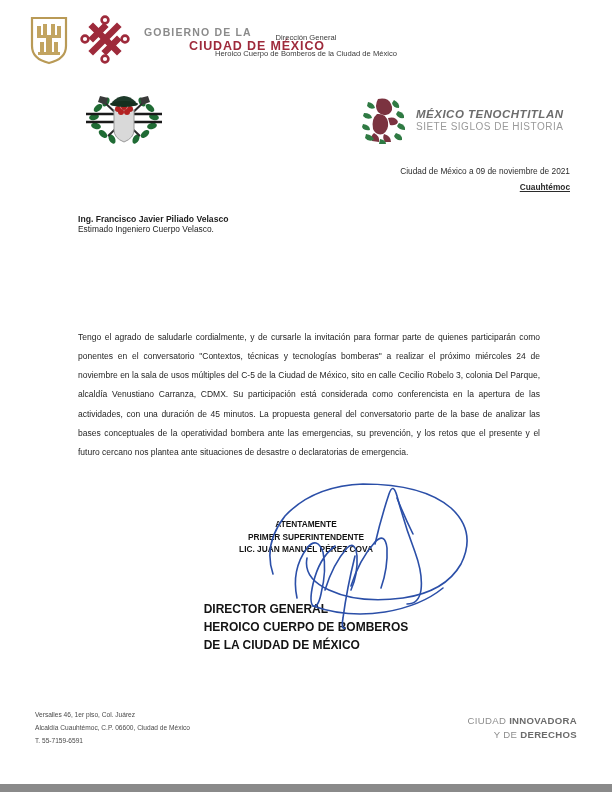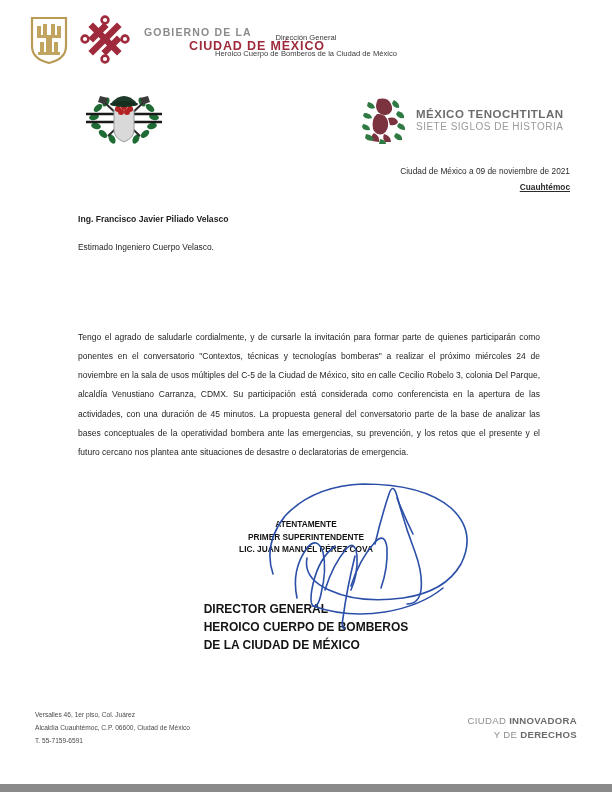--- a/index.html
+++ b/index.html
@@ -83,20 +83,21 @@
     align-items: center;
     gap: 8px;
   }
   .tenoch-glyph { width: 50px; height: 48px; display: block; }
   .tenoch-text { line-height: 1.25; }
   .tenoch-text .t1 {
     font-size: 11.5px;
     font-weight: bold;
     color: #6c6c6c;
     letter-spacing: 0.5px;
+    font-style: italic;
   }
   .tenoch-text .t2 {
     font-size: 10px;
     color: #9a9a9a;
     letter-spacing: 0.5px;
   }
 
   
   .date-block {
     position: absolute;
@@ -117,21 +118,20 @@
   .recipient {
     position: absolute;
     left: 78px;
     top: 214px;
     width: 460px;
     color: #1e1e1e;
   }
   .recipient .r-name {
     font-size: 8.6px;
     font-weight: bold;
-    margin-bottom: 18px;
   }
   .recipient .r-org {
     font-size: 8.6px;
     font-weight: bold;
     margin-bottom: 18px;
   }
   .recipient .r-greet {
     font-size: 8.4px;
   }
 

